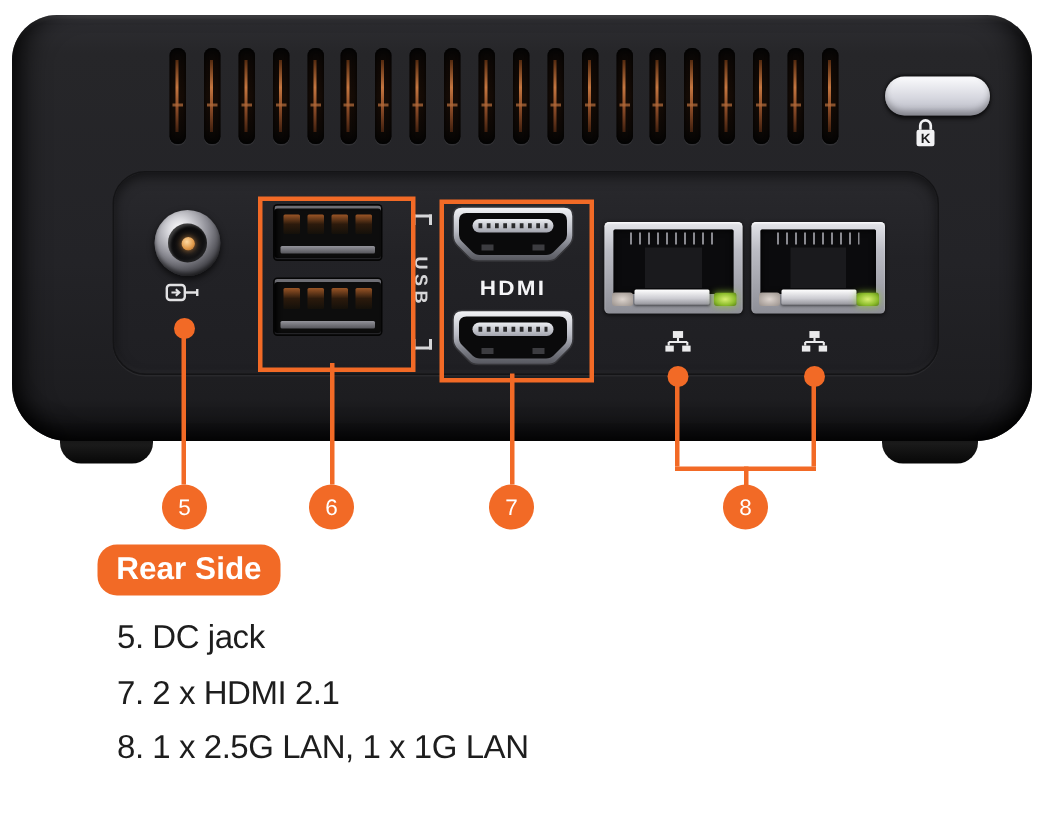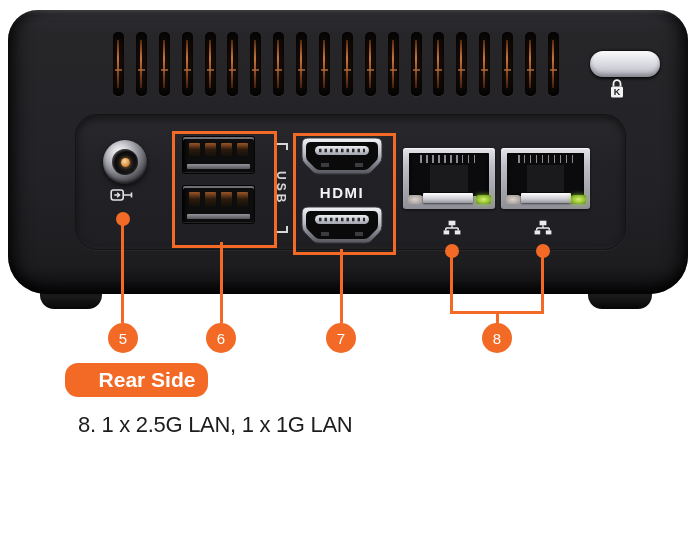--- a/index.html
+++ b/index.html
@@ -90,21 +90,21 @@
   .c-rect{position:absolute;border:3px solid var(--accent);}
   .c-dot{position:absolute;width:14px;height:14px;border-radius:50%;background:var(--accent);}
   .c-vline{position:absolute;width:3px;background:var(--accent);}
   .c-hline{position:absolute;height:3px;background:var(--accent);}
   .c-circle{position:absolute;width:30px;height:30px;border-radius:50%;background:var(--accent);
             color:#fff;font-size:15px;display:flex;align-items:center;justify-content:center;top:323px;}
 
   
   .badge{position:absolute;left:65px;top:363px;width:122px;height:34px;border-radius:13px;
          background:var(--accent);color:#fff;font-size:21px;font-weight:bold;
-         display:flex;align-items:center;justify-content:center;padding-left:21px;}
+         display:flex;align-items:center;justify-content:center;}
   .legend{position:absolute;left:78px;top:407px;color:#1d1d1d;font-size:22px;line-height:36.5px;letter-spacing:-.3px;}
 </style>
 </head>
 <body>
 
 <svg width="0" height="0" style="position:absolute" aria-hidden="true">
   <defs>
     <linearGradient id="gSilver" x1="0" y1="0" x2="0" y2="1">
       <stop offset="0" stop-color="#f3f4f7"></stop>
         <stop offset=".45" stop-color="#b9bbc4"></stop>
@@ -245,16 +245,18 @@
   <div class="c-hline" style="left:450px;top:311px;width:94px;"></div>
   <div class="c-vline" style="left:496px;top:311px;height:13px;"></div>
 
   <div class="c-circle" style="left:108px;">5</div>
   <div class="c-circle" style="left:206px;">6</div>
   <div class="c-circle" style="left:326px;">7</div>
   <div class="c-circle" style="left:482px;">8</div>
 
   <div class="badge">Rear Side</div>
   <div class="legend">
+    <div>5. DC jack</div>
+    <div>7. 2 x HDMI 2.1</div>
     <div>8. 1 x 2.5G LAN, 1 x 1G LAN</div>
   </div>
 
 </div>
 
 </body></html>

